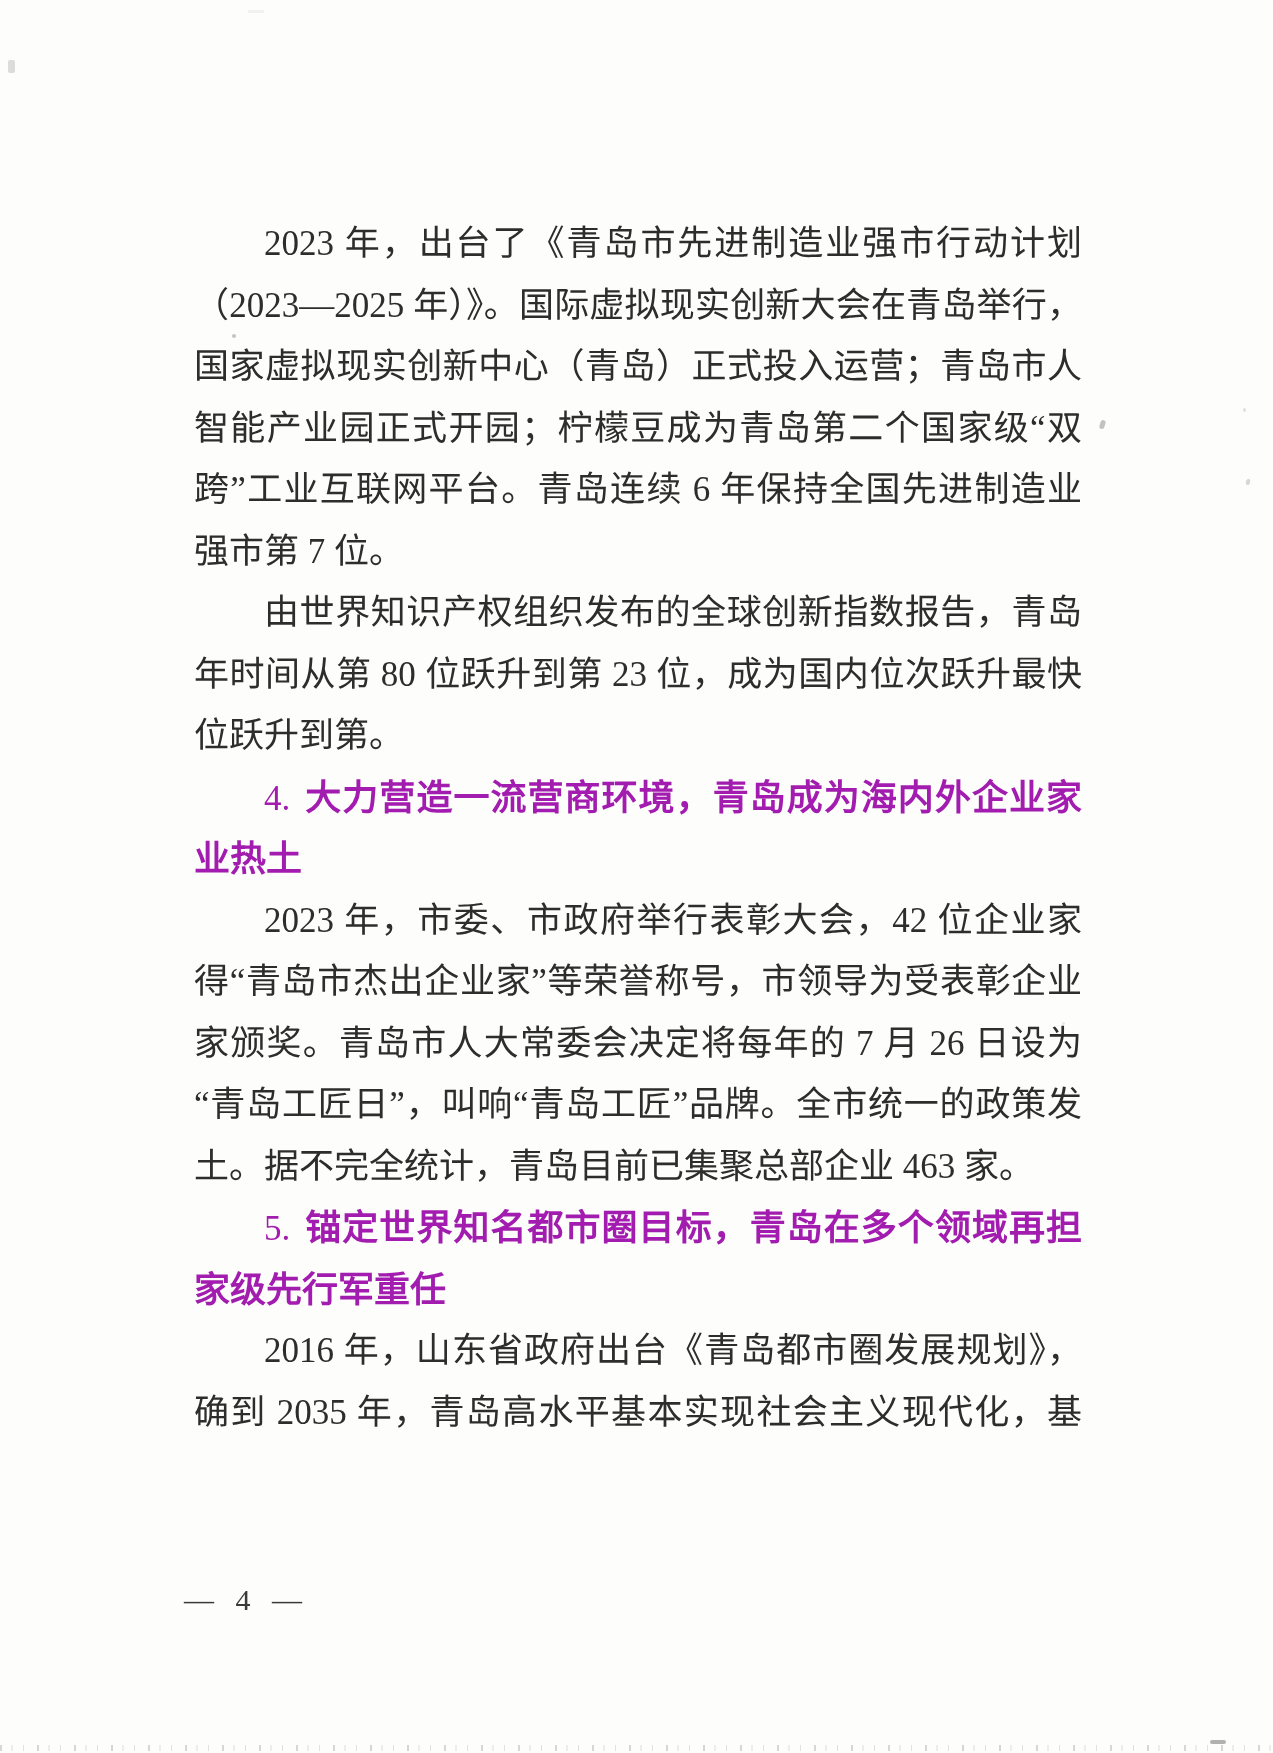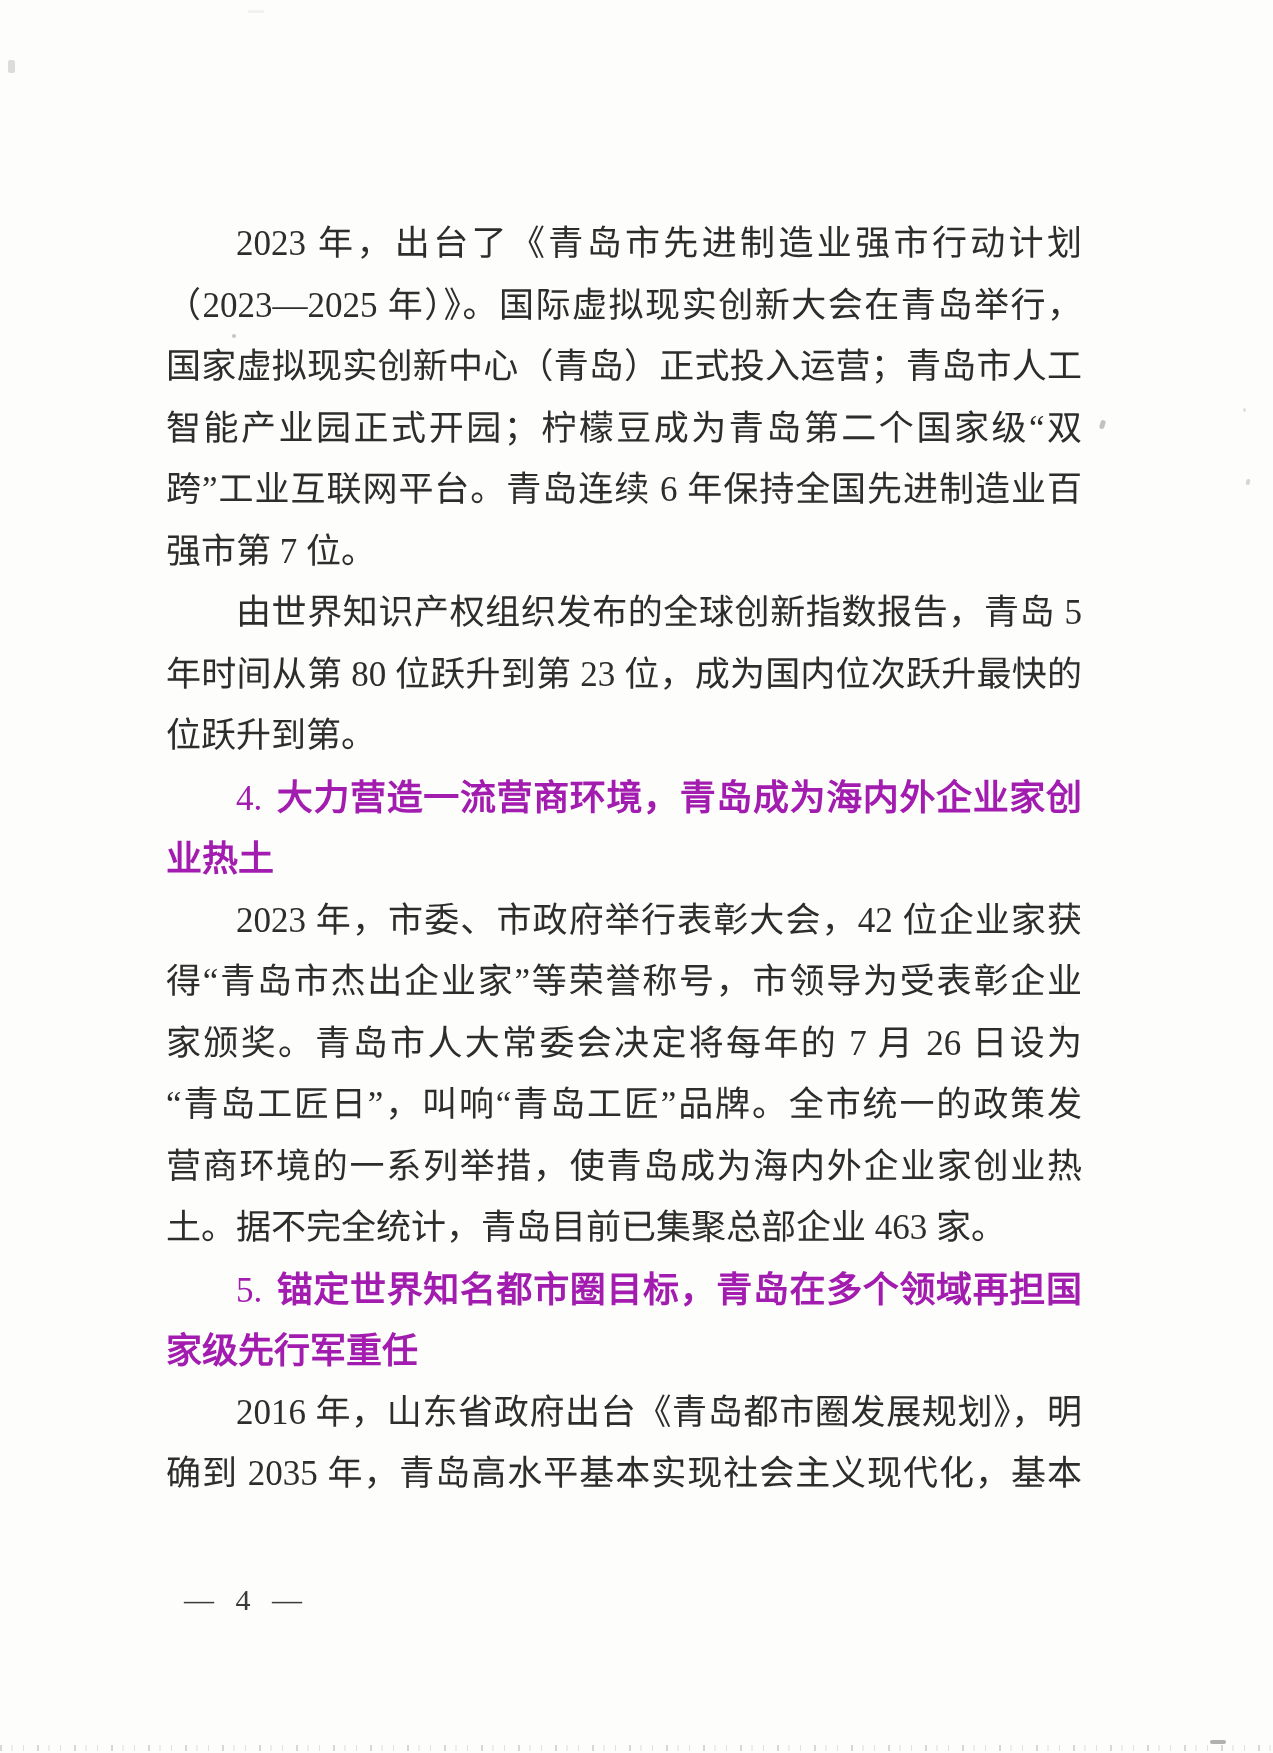--- a/index.html
+++ b/index.html
@@ -14,20 +14,21 @@
     position:absolute;
     left:166px;top:213px;
     width:916px;
   }
   .line{
     height:61.5px;
     line-height:61.5px;
     font-size:35px;
     color:#2d2d2d;
     overflow:hidden;
+    margin-left:28px;
   }
   .jz{
     text-align:justify;
     text-align-last:justify;
     text-justify:inter-ideograph;
   }
   .in{ text-indent:70px; }
   .hd{
     font-family:"Liberation Sans","DejaVu Sans",sans-serif;
     font-weight:700;
@@ -89,21 +90,20 @@
 
   <div class="line jz in hd">
     <span class="hnum">4.</span><span class="htxt">大力营造一流营商环境，青岛成为海内外企业家创</span>
   </div>
   <div class="line hd">业热土</div>
 
   <div class="line jz in">2023 年，市委、市政府举行表彰大会，42 位企业家获</div>
   <div class="line jz">得“青岛市杰出企业家”等荣誉称号，市领导为受表彰企业</div>
   <div class="line jz">家颁奖。青岛市人大常委会决定将每年的 7 月 26 日设为</div>
   <div class="line jz">“青岛工匠日”，叫响“青岛工匠”品牌。全市统一的政策发</div>
-  <div class="line jz">营商环境的一系列举措，使青岛成为海内外企业家创业热</div>
   <div class="line">土。据不完全统计，青岛目前已集聚总部企业 463 家。</div>
 
   <div class="line jz in hd">
     <span class="hnum">5.</span><span class="htxt">锚定世界知名都市圈目标，青岛在多个领域再担国</span>
   </div>
   <div class="line hd">家级先行军重任</div>
 
   <div class="line jz in">2016 年，山东省政府出台《青岛都市圈发展规划》，明</div>
   <div class="line jz">确到 2035 年，青岛高水平基本实现社会主义现代化，基本</div>
 </div>

